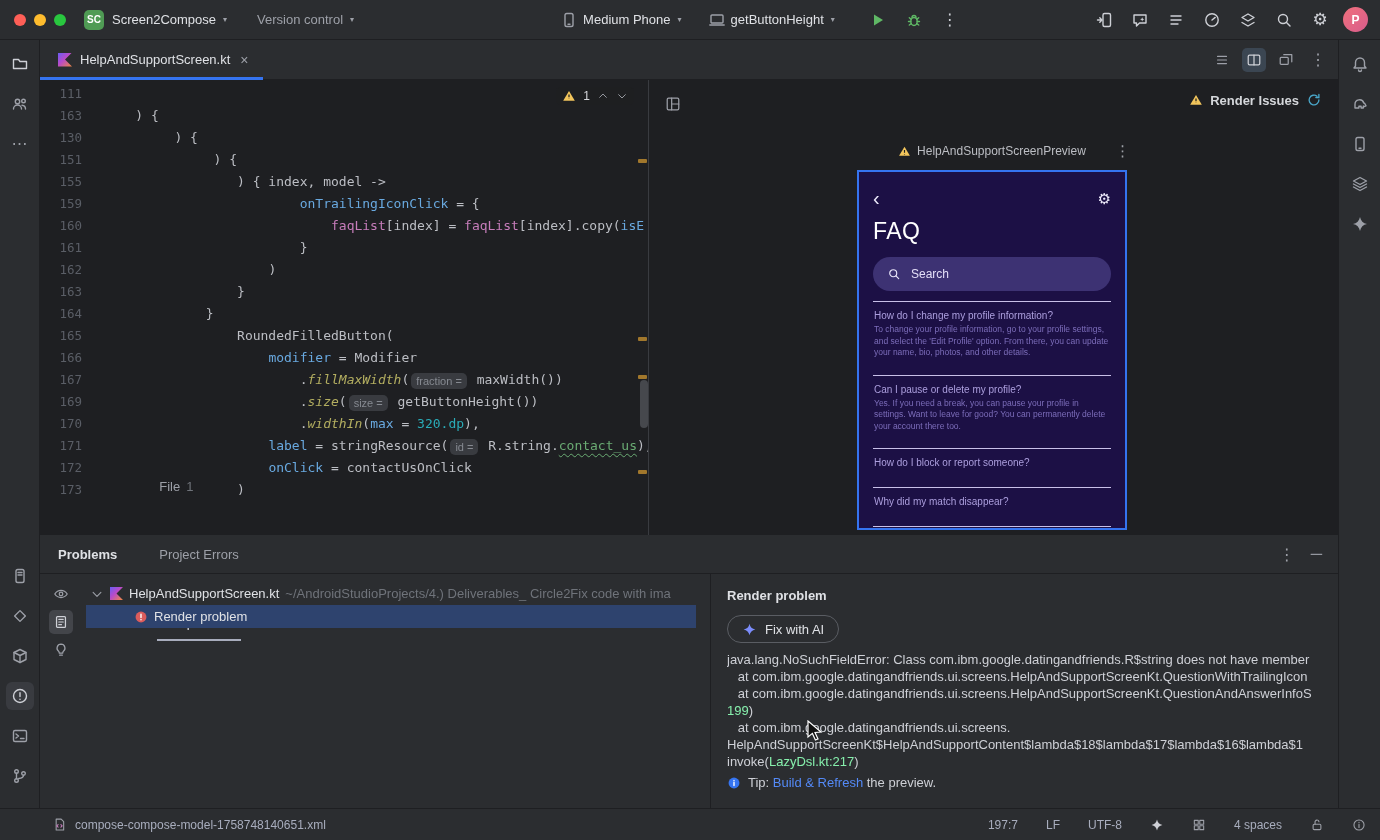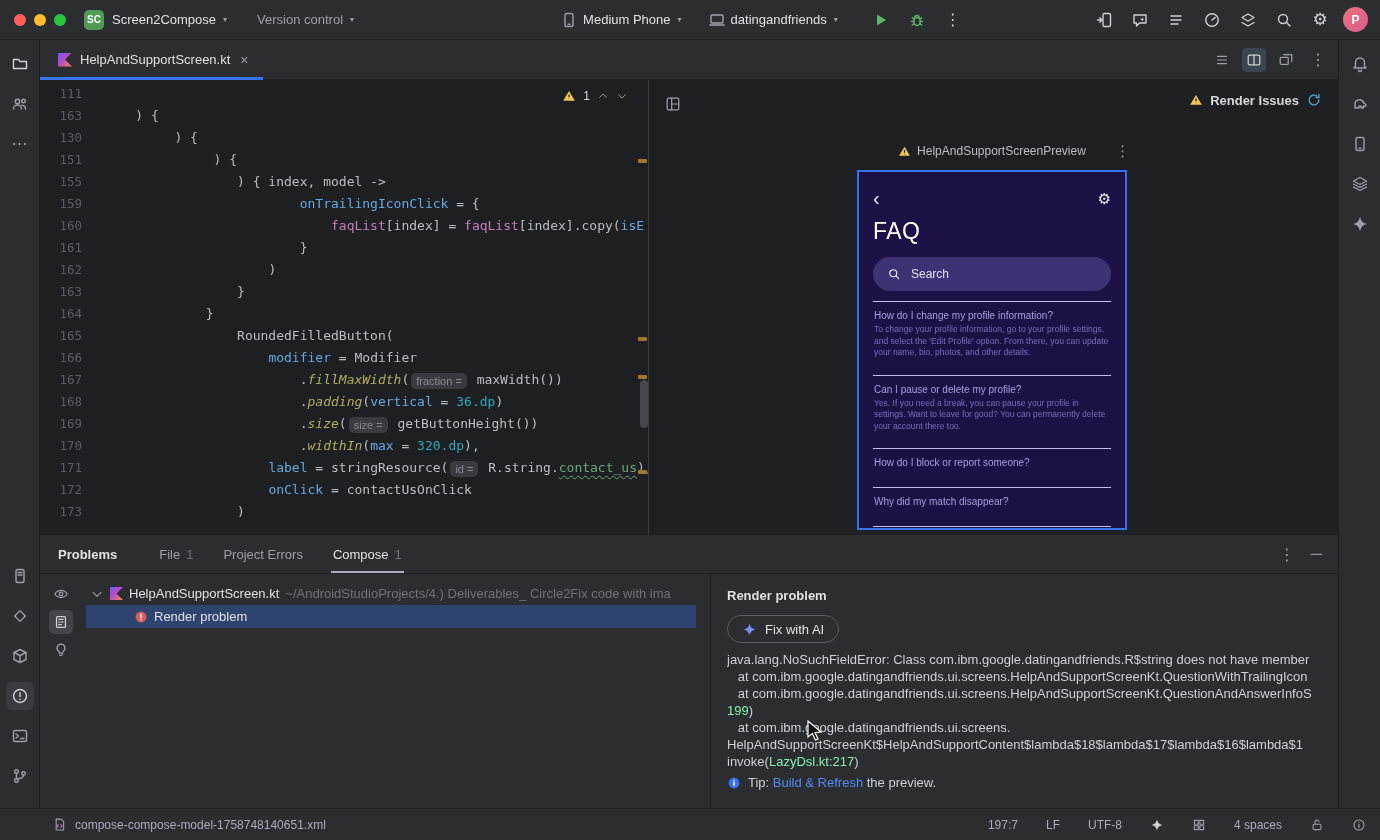--- a/index.html
+++ b/index.html
@@ -88,21 +88,21 @@
     gap:10px; padding:0 14px; color:#E3DEF7; font-size:12px; }
   .faq-list { margin-top:10px; border-bottom:1px solid rgba(224,216,255,.88); }
   .faq-item { border-top:1px solid rgba(224,216,255,.88); padding:8px 1px 16px; }
   .faq-q { font-size:10px; color:#AC9FDE; margin-bottom:3px; }
   .faq-a { font-size:8.5px; line-height:11.5px; color:#7C6DBA; }
 
   
   .bottom-panel { position:absolute; left:40px; right:42px; top:535px; height:273px; background:#2B2D30; }
   .bp-header { height:38px; display:flex; align-items:center; padding:0 16px 0 18px; }
   .bp-title { font-size:13px; font-weight:700; color:#DFE1E5; margin-right:42px; }
-  .ptabs { display:flex; gap:30px; }
+  .ptabs { display:flex; gap:30px;flex-direction:column; }
   .ptab { position:relative; display:flex; align-items:center; gap:6px; font-size:13px; color:#9DA0A8; height:38px; }
   .ptab .ptab-c { color:#6F737A; }
   .ptab.sel .ptab-l { color:#DFE1E5; }
   .ptab.sel::after { content:""; position:absolute; left:-2px; right:-2px; bottom:0; height:2px; background:#A8ADBD; }
   .bp-hdr-right { margin-left:auto; display:flex; align-items:center; gap:16px; color:#9DA0A8; }
   .bp-body { display:flex; height:235px; border-top:1px solid #1E1F22; }
   .bp-left { width:670px; position:relative; overflow:hidden; }
   .bp-icons { position:absolute; left:9px; top:8px; display:flex; flex-direction:column; gap:4px; }
   .bp-icon { width:24px; height:24px; display:grid; place-items:center; border-radius:5px; }
   .bp-icon.sel { background:#43454A; }
@@ -159,21 +159,21 @@
             <path d="M8 13.2h2"></path>
           </svg>
         <span class="tb-label">Medium Phone</span>
         <span class="chev">▾</span>
       </div>
       <div class="tb-item">
         <svg class="ic dim" width="18" height="18" viewBox="0 0 18 18">
             <rect x="3" y="4" width="12" height="8" rx="1"></rect>
             <path d="M1.8 14h14.4"></path>
           </svg>
-        <span class="tb-label">datingandfriends</span>
+        <span class="tb-label">getButtonHeight</span>
         <span class="chev">▾</span>
       </div>
     </div>
 
     <div class="run-group">
       <div class="tb-ic">
         <svg width="18" height="18" viewBox="0 0 18 18">
             <path d="M5 3.5v11l9-5.5z" fill="#5FB865"></path>
           </svg>
       </div>
@@ -364,21 +364,20 @@
             <div class="code-line"><span class="ln">155</span><span class="ltx">                 <span class="tok-d">) { index, model -&gt;</span></span></div>
             <div class="code-line"><span class="ln">159</span><span class="ltx">                         <span class="tok-na">onTrailingIconClick</span><span class="tok-d"> = {</span></span></div>
             <div class="code-line"><span class="ln">160</span><span class="ltx">                             <span class="tok-pr">faqList</span><span class="tok-d">[index] = </span><span class="tok-pr">faqList</span><span class="tok-d">[index].copy(</span><span class="tok-na">isE</span></span></div>
             <div class="code-line"><span class="ln">161</span><span class="ltx">                         <span class="tok-d">}</span></span></div>
             <div class="code-line"><span class="ln">162</span><span class="ltx">                     <span class="tok-d">)</span></span></div>
             <div class="code-line"><span class="ln">163</span><span class="ltx">                 <span class="tok-d">}</span></span></div>
             <div class="code-line"><span class="ln">164</span><span class="ltx">             <span class="tok-d">}</span></span></div>
             <div class="code-line"><span class="ln">165</span><span class="ltx">                 <span class="tok-d">RoundedFilledButton(</span></span></div>
             <div class="code-line"><span class="ln">166</span><span class="ltx">                     <span class="tok-na">modifier</span><span class="tok-d"> = Modifier</span></span></div>
             <div class="code-line"><span class="ln">167</span><span class="ltx">                         <span class="tok-d">.</span><span class="tok-ex">fillMaxWidth</span><span class="tok-d">(</span><span class="hint">fraction =</span><span class="tok-d"> maxWidth())</span></span></div>
-            <div class="code-line"><span class="ln">168</span><span class="ltx">                         <span class="tok-d">.</span><span class="tok-ex">padding</span><span class="tok-d">(</span><span class="tok-na">vertical</span><span class="tok-d"> = </span><span class="tok-nu">36.dp</span><span class="tok-d">)</span></span></div>
             <div class="code-line"><span class="ln">169</span><span class="ltx">                         <span class="tok-d">.</span><span class="tok-ex">size</span><span class="tok-d">(</span><span class="hint">size =</span><span class="tok-d"> getButtonHeight())</span></span></div>
             <div class="code-line"><span class="ln">170</span><span class="ltx">                         <span class="tok-d">.</span><span class="tok-ex">widthIn</span><span class="tok-d">(</span><span class="tok-na">max</span><span class="tok-d"> = </span><span class="tok-nu">320.dp</span><span class="tok-d">),</span></span></div>
             <div class="code-line"><span class="ln">171</span><span class="ltx">                     <span class="tok-na">label</span><span class="tok-d"> = stringResource(</span><span class="hint">id =</span><span class="tok-d"> R.string.</span><span class="tok-res">contact_us</span><span class="tok-d">),</span></span></div>
             <div class="code-line"><span class="ln">172</span><span class="ltx">                     <span class="tok-na">onClick</span><span class="tok-d"> = contactUsOnClick</span></span></div>
             <div class="code-line"><span class="ln">173</span><span class="ltx">                 <span class="tok-d">)</span></span></div>
           </div>
 
         <div class="inspect">
           <svg width="14" height="14" viewBox="0 0 18 18">
               <path d="M9 2.5 16.5 15h-15z" fill="#F2C55C"></path>

